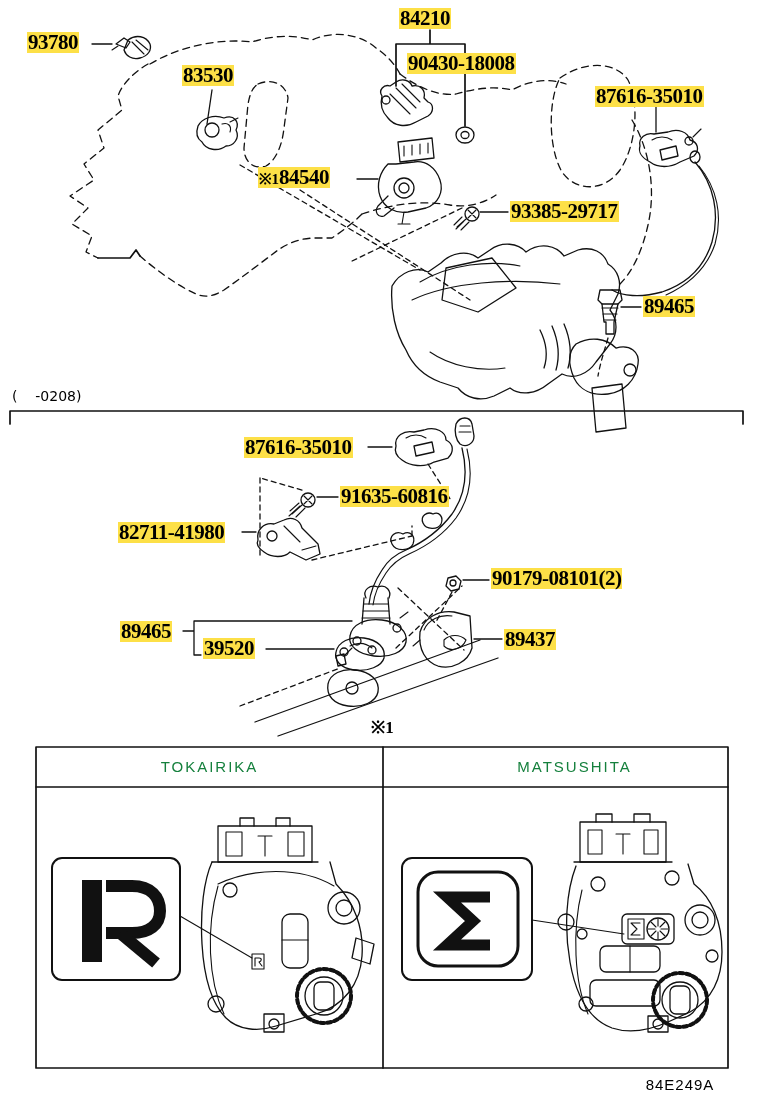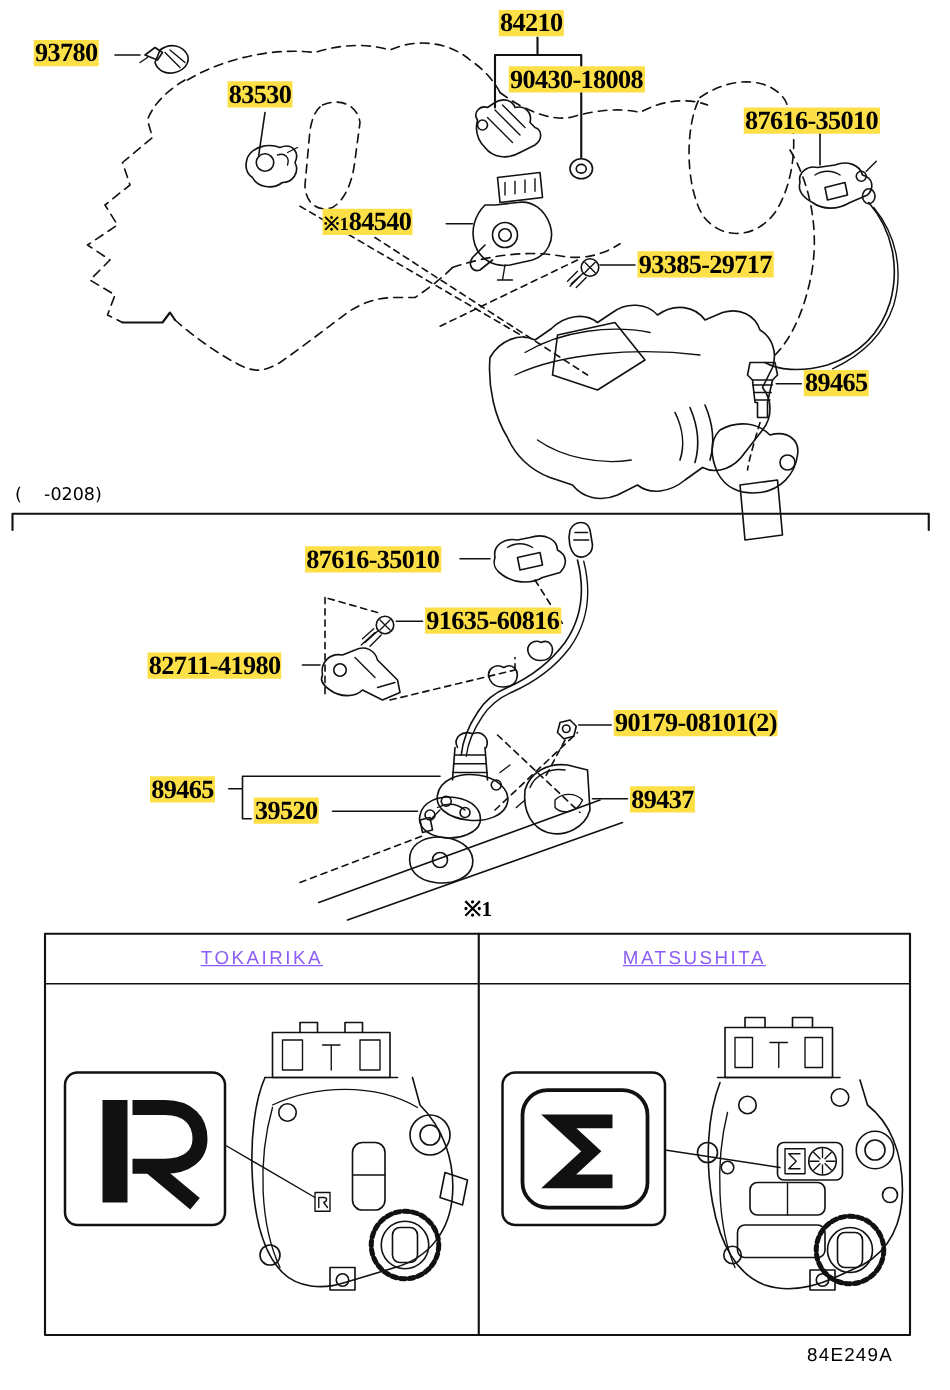--- a/index.html
+++ b/index.html
@@ -7,23 +7,23 @@
          font-family:"Liberation Serif","DejaVu Serif",serif;}
   .stage svg{position:absolute;left:0;top:0;}
   .lbl{position:absolute;white-space:pre;color:#000;background:#fde047;
        font-family:"Liberation Serif","DejaVu Serif",serif;
        font-weight:700;font-size:21px;letter-spacing:-0.5px;line-height:1;padding:0 1px;}
   .ref{font-size:15px;font-weight:700;letter-spacing:0;}
   .note{position:absolute;white-space:pre;color:#000;
         font-family:"DejaVu Sans","Liberation Sans",sans-serif;
         font-size:14px;font-weight:400;line-height:1;text-align:right;}
   .foot{position:absolute;color:#000;font-weight:700;font-size:17px;line-height:1;background:#fff;}
-  .thead{position:absolute;color:#8b5cf6;text-align:center;
+  .thead{position:absolute;color:#15803d;text-align:center;
          font-family:"Liberation Sans","DejaVu Sans",sans-serif;
-         font-size:15px;letter-spacing:2px;line-height:1;text-decoration:underline;}
+         font-size:15px;letter-spacing:2px;line-height:1;}
   .figcode{position:absolute;color:#000;text-align:center;
          font-family:"Liberation Sans","DejaVu Sans",sans-serif;
          font-size:15px;letter-spacing:1px;line-height:1;}
   .ink{stroke:#111;fill:none;stroke-width:1.3;stroke-linecap:round;stroke-linejoin:round;}
   .dash{stroke-dasharray:7 5;}
   .dash2{stroke-dasharray:5 4;}
   .thin{stroke-width:1.1;}
   .bold{stroke-width:1.7;}
 </style>
 </head>
@@ -307,16 +307,16 @@
   <div class="lbl" style="left:340px;top:486px">91635-60816</div>
   <div class="lbl" style="left:118px;top:522px">82711-41980</div>
   <div class="lbl" style="left:491px;top:568px">90179-08101(2)</div>
   <div class="lbl" style="left:120px;top:621px">89465</div>
   <div class="lbl" style="left:203px;top:638px">39520</div>
   <div class="lbl" style="left:504px;top:629px">89437</div>
 
   <div class="foot" style="left:371px;top:719px">※1</div>
 
   <div class="thead" style="left:36px;top:759px;width:347px">TOKAIRIKA</div>
-  <div class="thead" style="left:383px;top:759px;width:345px">MATSUSHITA</div>
+  <div class="thead" style="left:402px;top:759px;width:345px">MATSUSHITA</div>
 
   <div class="figcode" style="left:604px;top:1077px;width:152px">84E249A</div>
 </div>
 
 </body></html>

